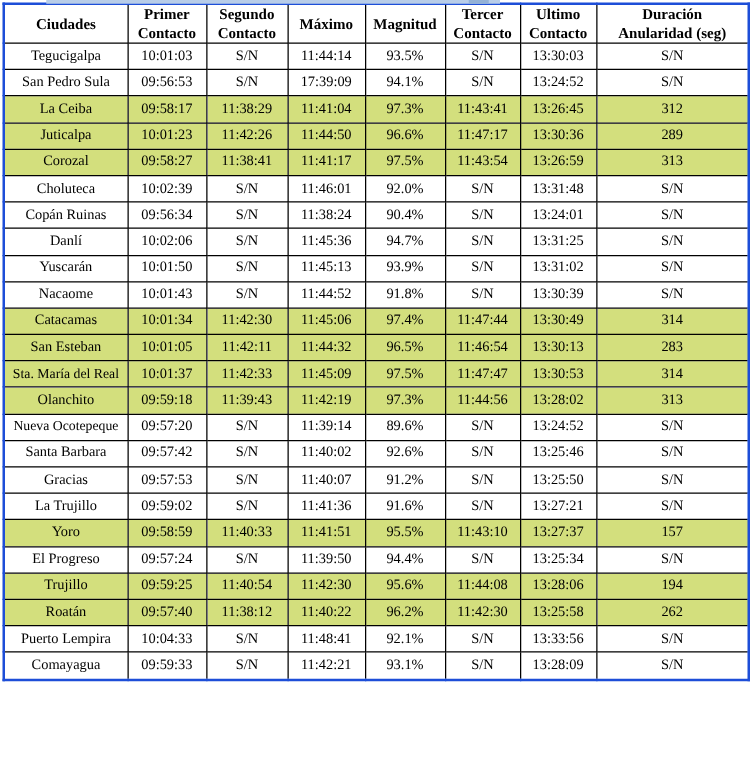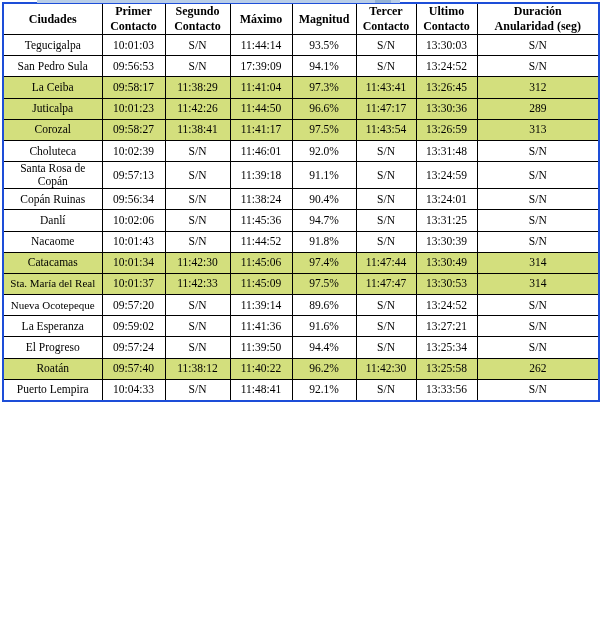--- a/index.html
+++ b/index.html
@@ -153,47 +153,47 @@
         <td>Choluteca</td>
         <td>10:02:39</td>
         <td>S/N</td>
         <td>11:46:01</td>
         <td>92.0%</td>
         <td>S/N</td>
         <td>13:31:48</td>
         <td>S/N</td>
       </tr>
       <tr>
-        <td>Santa Rosa de Copán</td>
-        <td>09:57:13</td>
-        <td>S/N</td>
-        <td>11:39:18</td>
-        <td>91.1%</td>
-        <td>S/N</td>
-        <td>13:24:59</td>
-        <td>S/N</td>
-      </tr>
-      <tr>
         <td>Copán Ruinas</td>
         <td>09:56:34</td>
         <td>S/N</td>
         <td>11:38:24</td>
         <td>90.4%</td>
         <td>S/N</td>
         <td>13:24:01</td>
         <td>S/N</td>
       </tr>
       <tr>
         <td>Danlí</td>
         <td>10:02:06</td>
         <td>S/N</td>
         <td>11:45:36</td>
         <td>94.7%</td>
         <td>S/N</td>
         <td>13:31:25</td>
+        <td>S/N</td>
+      </tr>
+      <tr>
+        <td>Yuscarán</td>
+        <td>10:01:50</td>
+        <td>S/N</td>
+        <td>11:45:13</td>
+        <td>93.9%</td>
+        <td>S/N</td>
+        <td>13:31:02</td>
         <td>S/N</td>
       </tr>
       <tr>
         <td>Nacaome</td>
         <td>10:01:43</td>
         <td>S/N</td>
         <td>11:44:52</td>
         <td>91.8%</td>
         <td>S/N</td>
         <td>13:30:39</td>
@@ -203,58 +203,118 @@
         <td>Catacamas</td>
         <td>10:01:34</td>
         <td>11:42:30</td>
         <td>11:45:06</td>
         <td>97.4%</td>
         <td>11:47:44</td>
         <td>13:30:49</td>
         <td>314</td>
       </tr>
       <tr class="hl">
+        <td>San Esteban</td>
+        <td>10:01:05</td>
+        <td>11:42:11</td>
+        <td>11:44:32</td>
+        <td>96.5%</td>
+        <td>11:46:54</td>
+        <td>13:30:13</td>
+        <td>283</td>
+      </tr>
+      <tr class="hl">
         <td class="small">Sta. María del Real</td>
         <td>10:01:37</td>
         <td>11:42:33</td>
         <td>11:45:09</td>
         <td>97.5%</td>
         <td>11:47:47</td>
         <td>13:30:53</td>
         <td>314</td>
       </tr>
+      <tr class="hl">
+        <td>Olanchito</td>
+        <td>09:59:18</td>
+        <td>11:39:43</td>
+        <td>11:42:19</td>
+        <td>97.3%</td>
+        <td>11:44:56</td>
+        <td>13:28:02</td>
+        <td>313</td>
+      </tr>
       <tr>
         <td class="small">Nueva Ocotepeque</td>
         <td>09:57:20</td>
         <td>S/N</td>
         <td>11:39:14</td>
         <td>89.6%</td>
         <td>S/N</td>
         <td>13:24:52</td>
         <td>S/N</td>
       </tr>
       <tr>
-        <td>La Esperanza</td>
+        <td>Santa Barbara</td>
+        <td>09:57:42</td>
+        <td>S/N</td>
+        <td>11:40:02</td>
+        <td>92.6%</td>
+        <td>S/N</td>
+        <td>13:25:46</td>
+        <td>S/N</td>
+      </tr>
+      <tr>
+        <td>Gracias</td>
+        <td>09:57:53</td>
+        <td>S/N</td>
+        <td>11:40:07</td>
+        <td>91.2%</td>
+        <td>S/N</td>
+        <td>13:25:50</td>
+        <td>S/N</td>
+      </tr>
+      <tr>
+        <td>La Trujillo</td>
         <td>09:59:02</td>
         <td>S/N</td>
         <td>11:41:36</td>
         <td>91.6%</td>
         <td>S/N</td>
         <td>13:27:21</td>
         <td>S/N</td>
       </tr>
+      <tr class="hl">
+        <td>Yoro</td>
+        <td>09:58:59</td>
+        <td>11:40:33</td>
+        <td>11:41:51</td>
+        <td>95.5%</td>
+        <td>11:43:10</td>
+        <td>13:27:37</td>
+        <td>157</td>
+      </tr>
       <tr>
         <td>El Progreso</td>
         <td>09:57:24</td>
         <td>S/N</td>
         <td>11:39:50</td>
         <td>94.4%</td>
         <td>S/N</td>
         <td>13:25:34</td>
         <td>S/N</td>
+      </tr>
+      <tr class="hl">
+        <td>Trujillo</td>
+        <td>09:59:25</td>
+        <td>11:40:54</td>
+        <td>11:42:30</td>
+        <td>95.6%</td>
+        <td>11:44:08</td>
+        <td>13:28:06</td>
+        <td>194</td>
       </tr>
       <tr class="hl">
         <td>Roatán</td>
         <td>09:57:40</td>
         <td>11:38:12</td>
         <td>11:40:22</td>
         <td>96.2%</td>
         <td>11:42:30</td>
         <td>13:25:58</td>
         <td>262</td>
@@ -262,14 +322,24 @@
       <tr>
         <td>Puerto Lempira</td>
         <td>10:04:33</td>
         <td>S/N</td>
         <td>11:48:41</td>
         <td>92.1%</td>
         <td>S/N</td>
         <td>13:33:56</td>
         <td>S/N</td>
       </tr>
+      <tr>
+        <td>Comayagua</td>
+        <td>09:59:33</td>
+        <td>S/N</td>
+        <td>11:42:21</td>
+        <td>93.1%</td>
+        <td>S/N</td>
+        <td>13:28:09</td>
+        <td>S/N</td>
+      </tr>
     </tbody>
 </table>
 
 </body></html>

